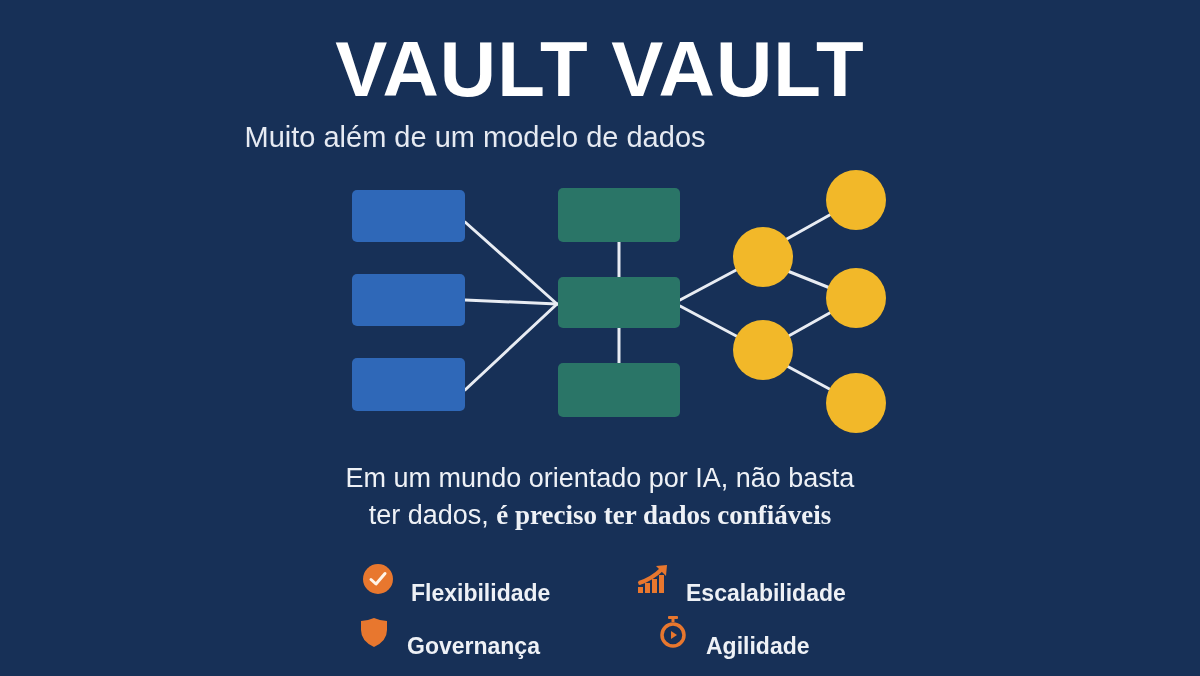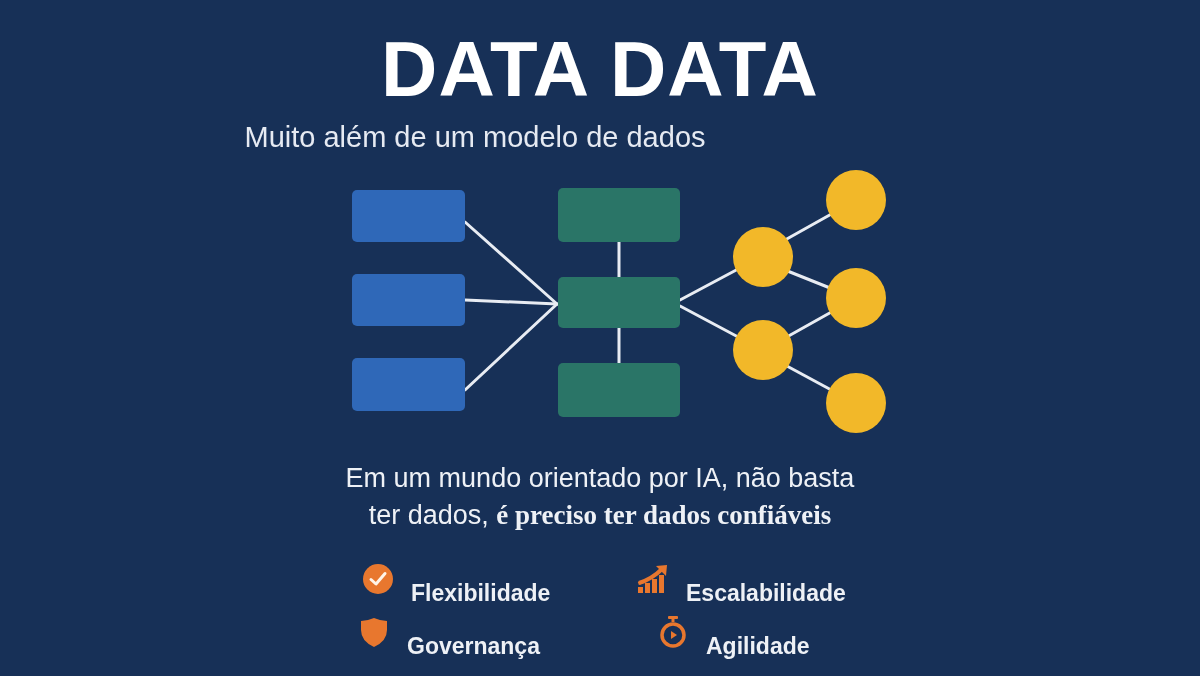--- a/index.html
+++ b/index.html
@@ -13,21 +13,21 @@
   .tagline { position:absolute; left:0; width:1200px; top:460px; text-align:center;
              font-size:27px; line-height:37px; color:#eef1f6; }
   .tagline .b { font-weight:bold;font-family:Liberation Serif, serif; }
   .feat { position:absolute; display:flex; align-items:center; height:34px; }
   .feat .icon { width:34px; height:34px; display:flex; align-items:center; justify-content:center; margin-right:16px; }
   .feat .label { font-size:23px; font-weight:bold; color:#eef1f6;margin-top:29px; }
 </style>
 </head>
 <body>
 
-<div class="title">DATA DATA</div>
+<div class="title">VAULT VAULT</div>
 <div class="subtitle">Muito além de um modelo de dados</div>
 
 <svg class="diagram" width="1200" height="676" viewBox="0 0 1200 676">
 
   <g stroke="#e8ecf3" stroke-width="3" fill="none" stroke-linecap="round">
     <line x1="465" y1="222" x2="557" y2="304"></line>
     <line x1="465" y1="300" x2="557" y2="304"></line>
     <line x1="465" y1="390" x2="557" y2="304"></line>
     <line x1="619" y1="242" x2="619" y2="278"></line>
     <line x1="619" y1="328" x2="619" y2="363"></line>

